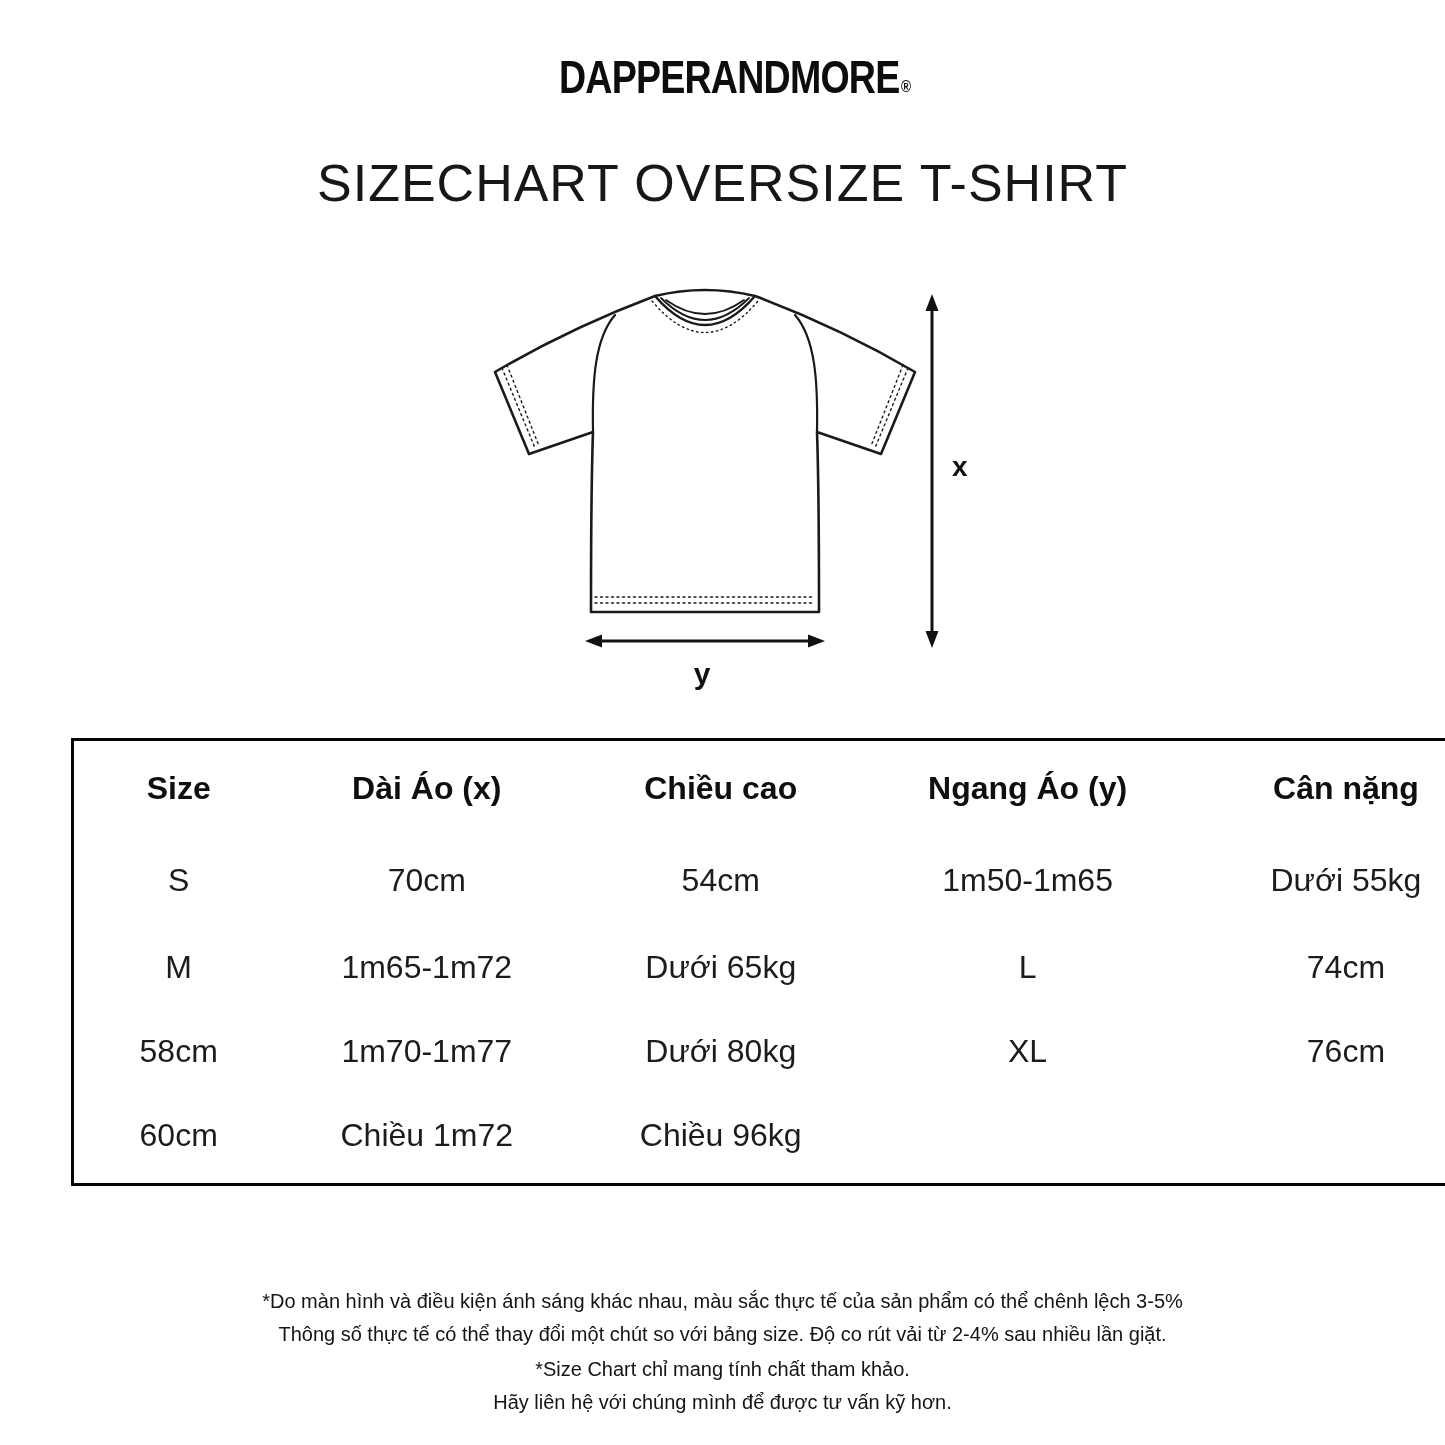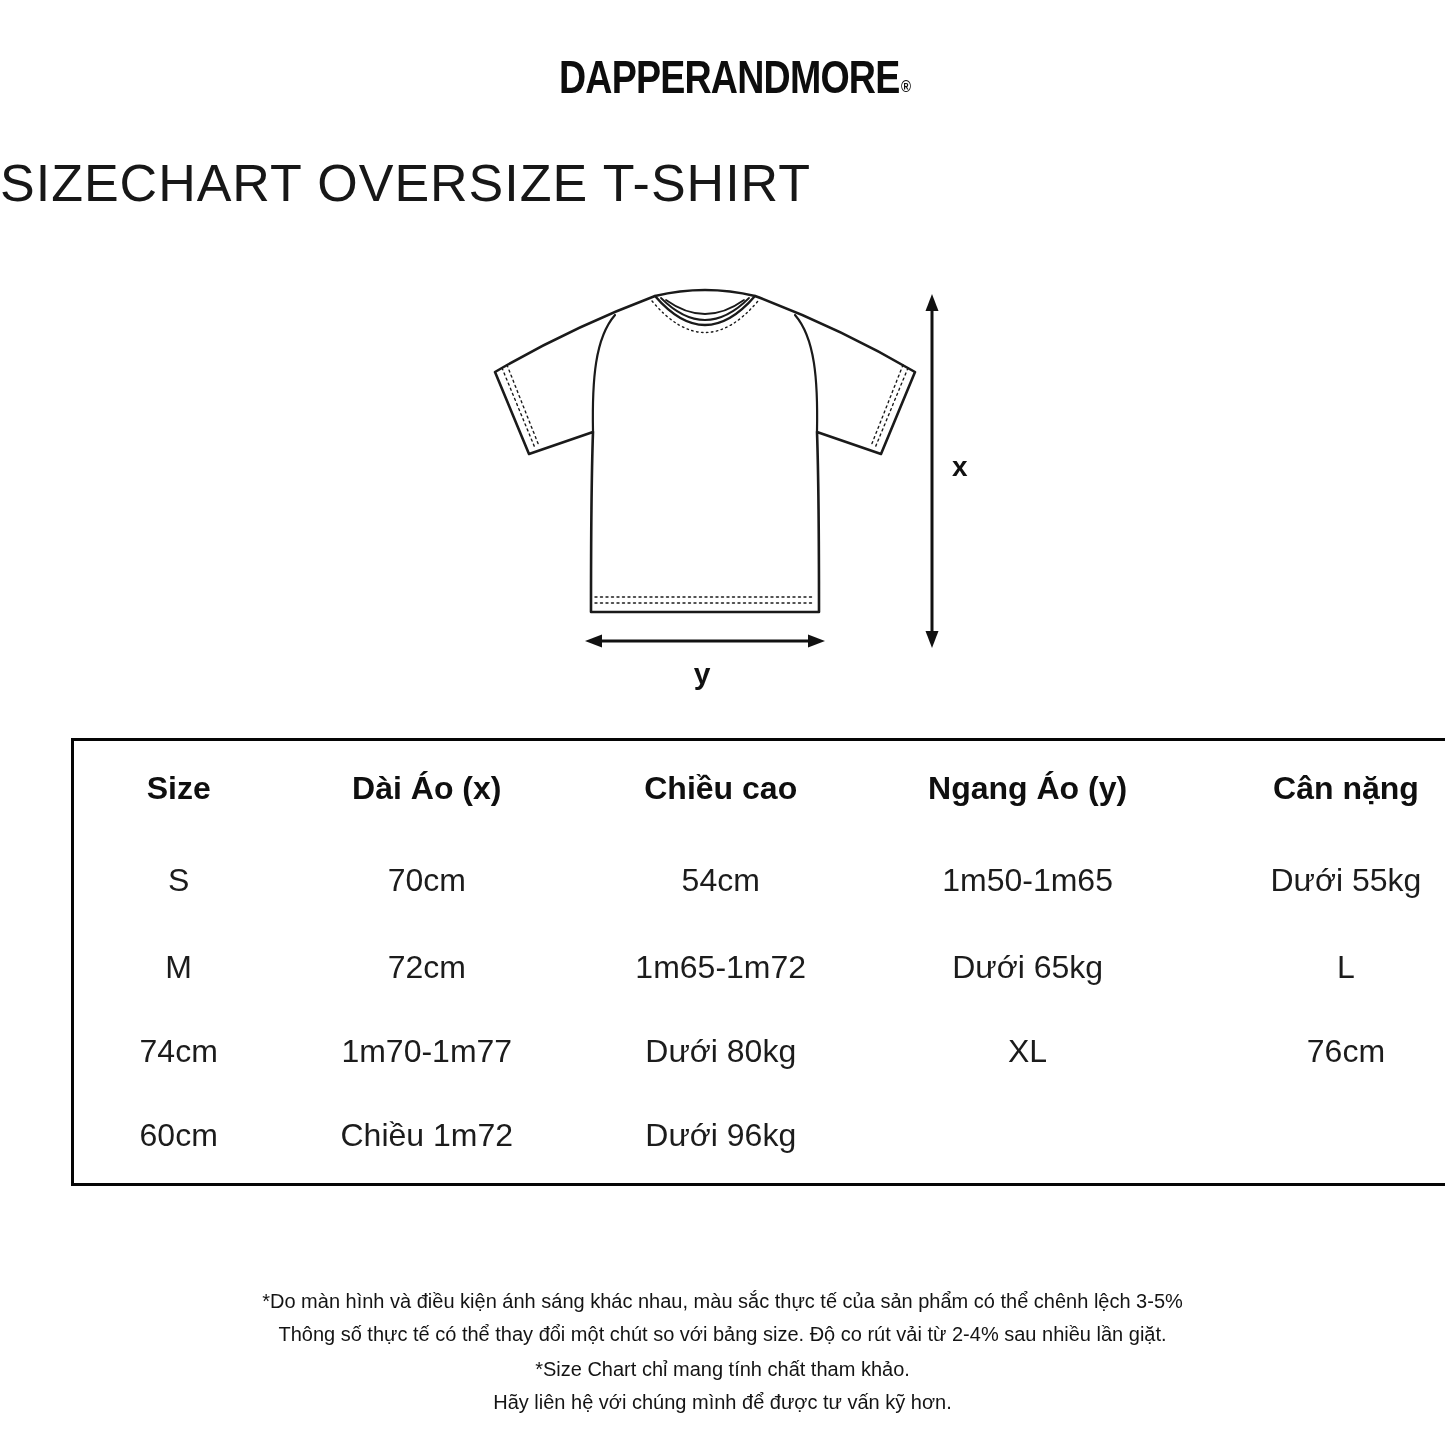--- a/index.html
+++ b/index.html
@@ -24,21 +24,21 @@
     transform:scaleX(0.80);
     transform-origin:center center;
     font-size:47px; font-weight:800; letter-spacing:-1px; color:#0d0d0d;
   }
   .brand-reg {
     font-size:17px; font-weight:700;
     position:relative; bottom:1px; margin-left:2px;
   }
   .page-title {
     position:absolute; top:157px; left:0; width:100%;
-    text-align:left;
+    text-align:center;
     font-size:52px; font-weight:400; letter-spacing:1px; color:#171717;
     line-height:52px; white-space:nowrap;
   }
   
   .diagram { position:absolute; left:465px; top:268px; width:560px; height:425px; }
   
   .size-table {
     position:absolute; left:71px; top:738px;
     width:1440px; height:448px;
     border:3px solid #050505;
@@ -126,34 +126,34 @@
     <div class="th">Ngang Áo (y)</div>
     <div class="th">Cân nặng</div>
 
     <div>S</div>
     <div>70cm</div>
     <div>54cm</div>
     <div>1m50-1m65</div>
     <div>Dưới 55kg</div>
 
     <div>M</div>
-    <div>72cm</div>
     <div>1m65-1m72</div>
     <div>Dưới 65kg</div>
 
     <div>L</div>
     <div>74cm</div>
+    <div>58cm</div>
     <div>1m70-1m77</div>
     <div>Dưới 80kg</div>
 
     <div>XL</div>
     <div>76cm</div>
     <div>60cm</div>
     <div>Chiều 1m72</div>
-    <div>Dưới 96kg</div>
+    <div>Chiều 96kg</div>
   </div>
 
   <div class="notes1">
     <div>*Do màn hình và điều kiện ánh sáng khác nhau, màu sắc thực tế của sản phẩm có thể chênh lệch 3-5%</div>
     <div>Thông số thực tế có thể thay đổi một chút so với bảng size. Độ co rút vải từ 2-4% sau nhiều lần giặt.</div>
   </div>
   <div class="notes2">
     <div>*Size Chart chỉ mang tính chất tham khảo.</div>
     <div class="bold-line">Hãy liên hệ với chúng mình để được tư vấn kỹ hơn.</div>
   </div>

